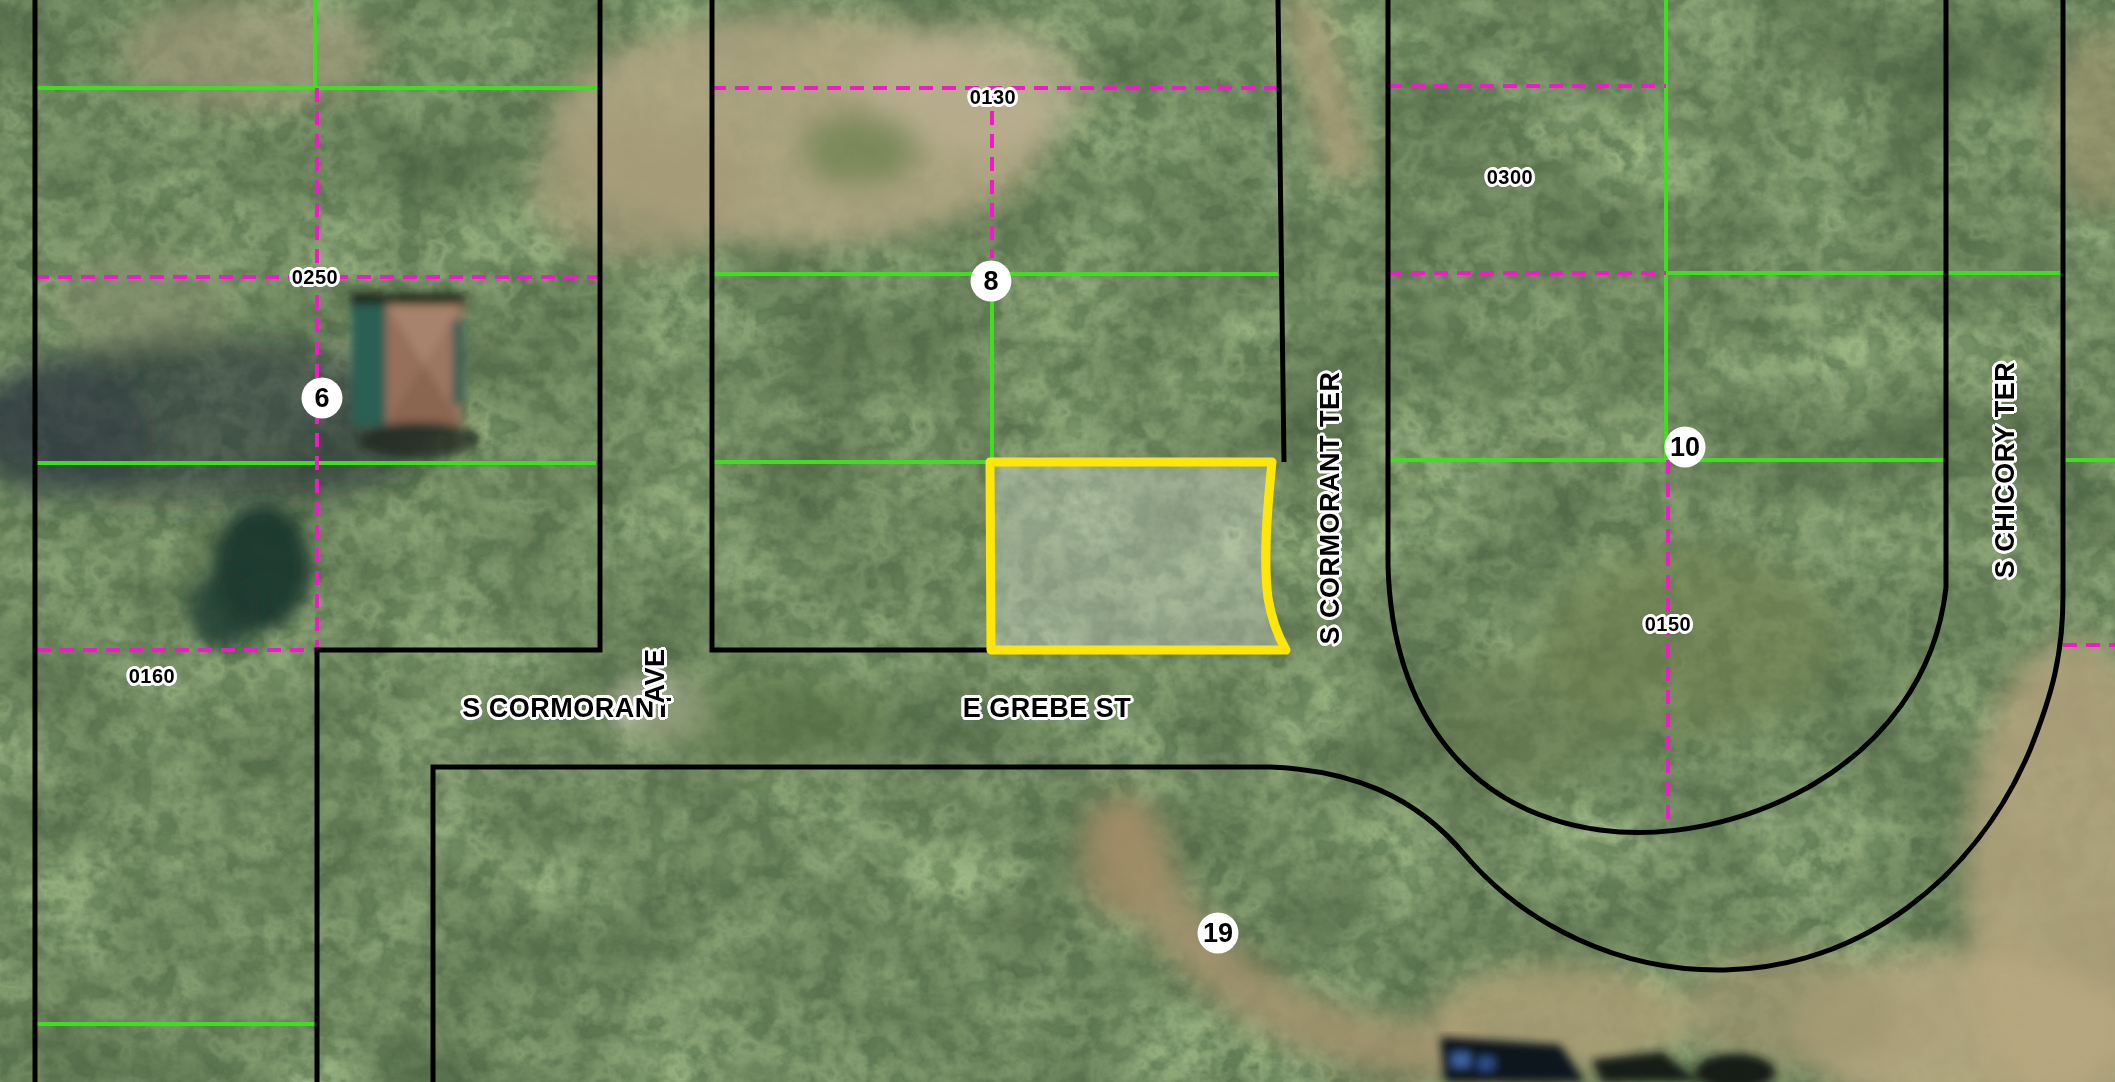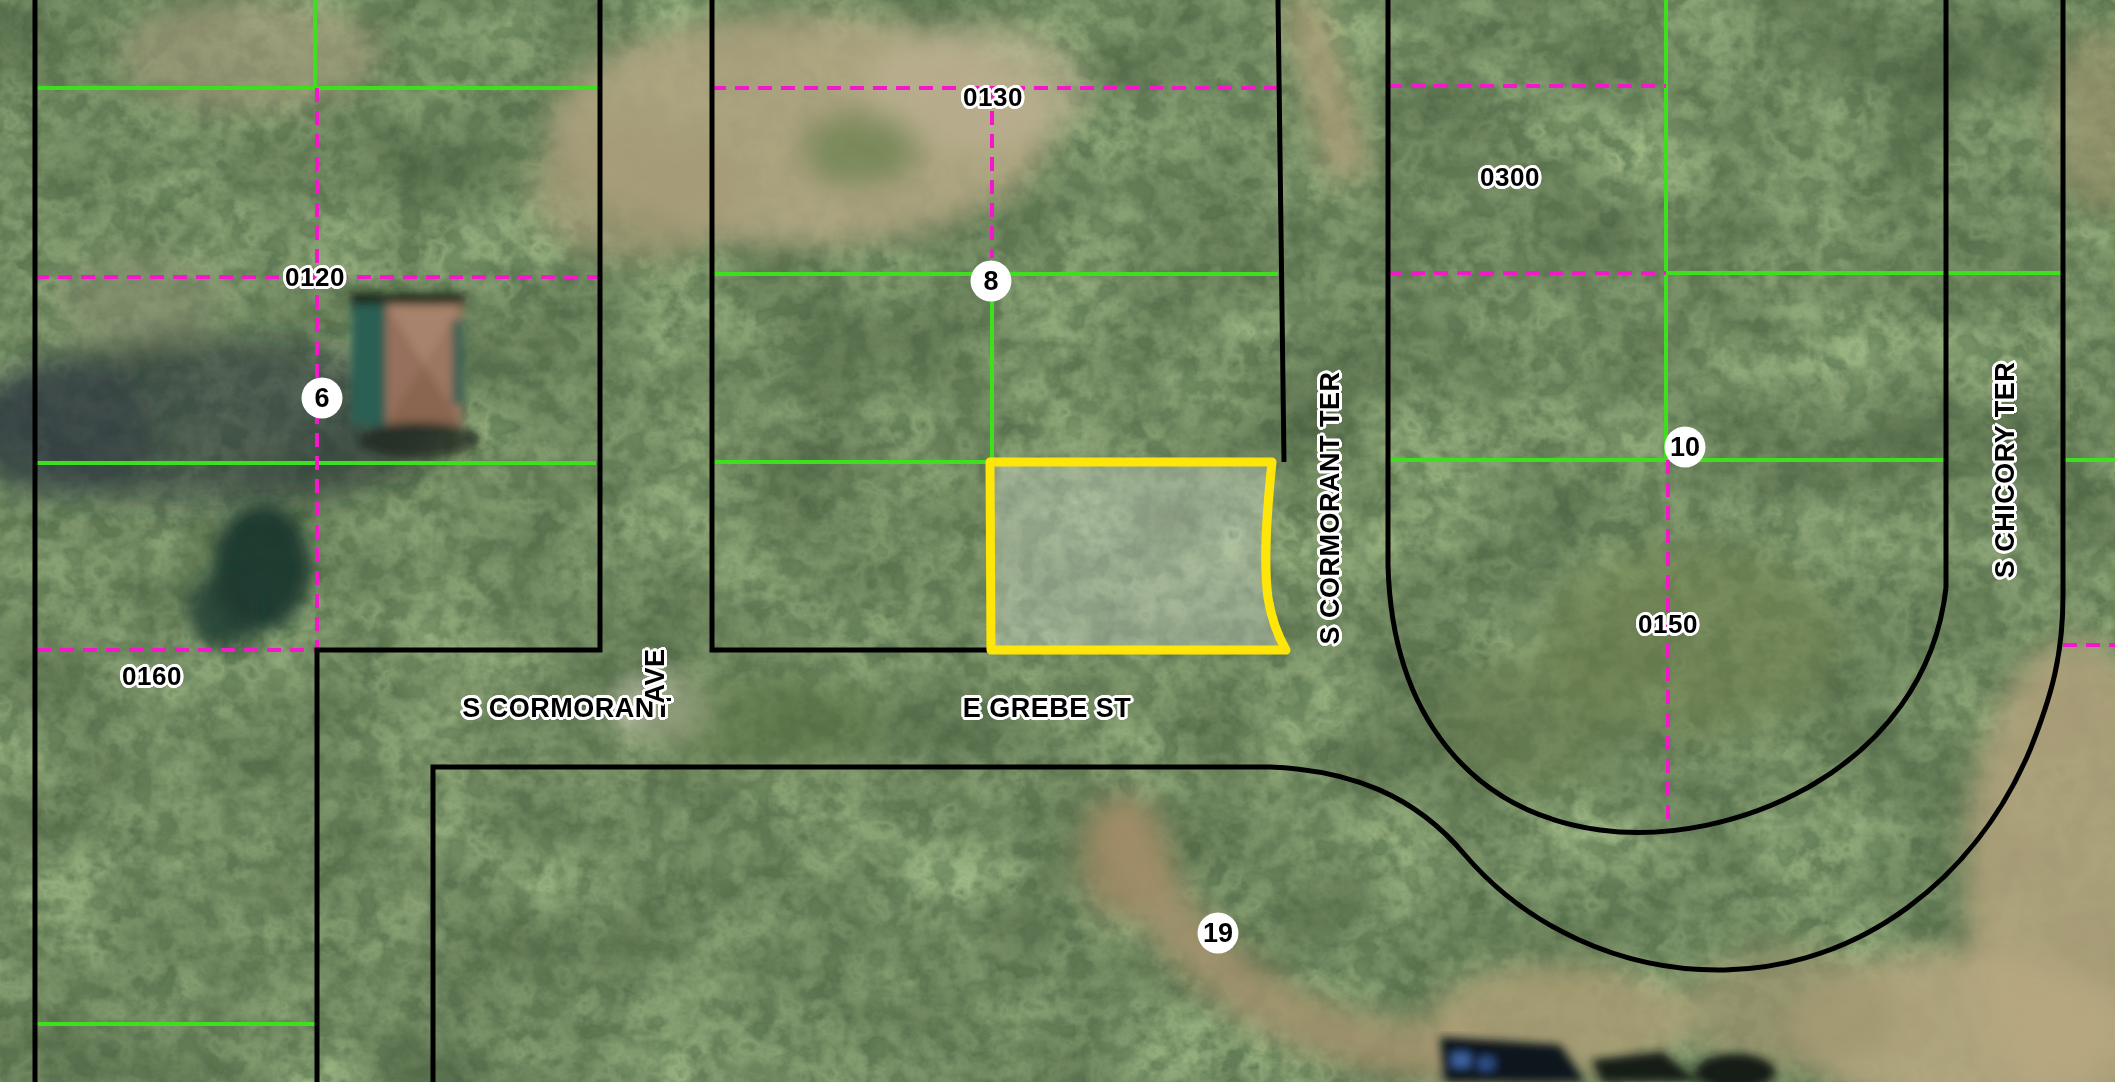--- a/index.html
+++ b/index.html
@@ -9,21 +9,21 @@
   }
   .map svg.base{position:absolute;left:0;top:0;}
   .label{
     position:absolute;transform:translate(-50%,-50%);
     font-weight:bold;color:#000;white-space:nowrap;line-height:1;
     text-shadow:
       -3px 0 0 #fff, 3px 0 0 #fff, 0 -3px 0 #fff, 0 3px 0 #fff,
       -2px -2px 0 #fff, 2px -2px 0 #fff, -2px 2px 0 #fff, 2px 2px 0 #fff,
       -3px -1px 0 #fff, 3px 1px 0 #fff, -1px 3px 0 #fff, 1px -3px 0 #fff;
   }
-  .plabel{font-size:26px;letter-spacing:0.5px;}
+  .plabel{font-size:20px;letter-spacing:0.5px;}
   .street{font-size:27px;letter-spacing:0.5px;}
   .vert{transform:translate(-50%,-50%) rotate(-90deg);}
   .lotnum{
     position:absolute;transform:translate(-50%,-50%);
     width:41px;height:41px;border-radius:50%;background:#fff;
     display:flex;align-items:center;justify-content:center;
     font-size:27px;font-weight:bold;color:#000;
   }
 </style>
 </head>
@@ -155,21 +155,21 @@
       <path d="M1278 0 L1284 462"></path>
       <path d="M1388 0 V565"></path>
       <path d="M1946 0 V588"></path>
       <path d="M1388 565 C1392 715, 1470 812, 1600 830 C1730 848, 1925 770, 1946 588"></path>
       <path d="M433 1082 V767 H1270 C1350 770, 1415 795, 1465 855 C1525 925, 1620 972, 1725 970 C1860 967, 1975 880, 2030 750 C2052 695, 2063 655, 2063 595 V0"></path>
     </g>
 
     <path d="M990 462 L1272 462 C1267 510, 1263 560, 1268 598 C1272 622, 1279 638, 1286 650 L991 650 Z" fill="rgba(255,255,255,0.28)" stroke="#ffe60a" stroke-width="9" stroke-linejoin="round"></path>
   </svg>
 
-  <div class="label plabel" style="left:315px;top:277px">0120</div>
+  <div class="label plabel" style="left:315px;top:277px">0250</div>
   <div class="label plabel" style="left:993px;top:97px">0130</div>
   <div class="label plabel" style="left:152px;top:676px">0160</div>
   <div class="label plabel" style="left:1510px;top:177px">0300</div>
   <div class="label plabel" style="left:1668px;top:624px">0150</div>
 
   <div class="lotnum" style="left:322px;top:398px">
       <span>6</span>
     </div>
   <div class="lotnum" style="left:991px;top:281px">
       <span>8</span>

